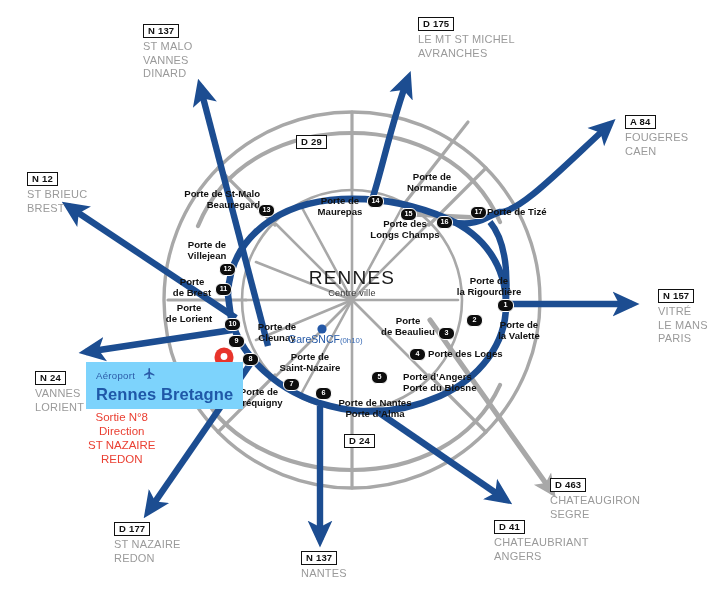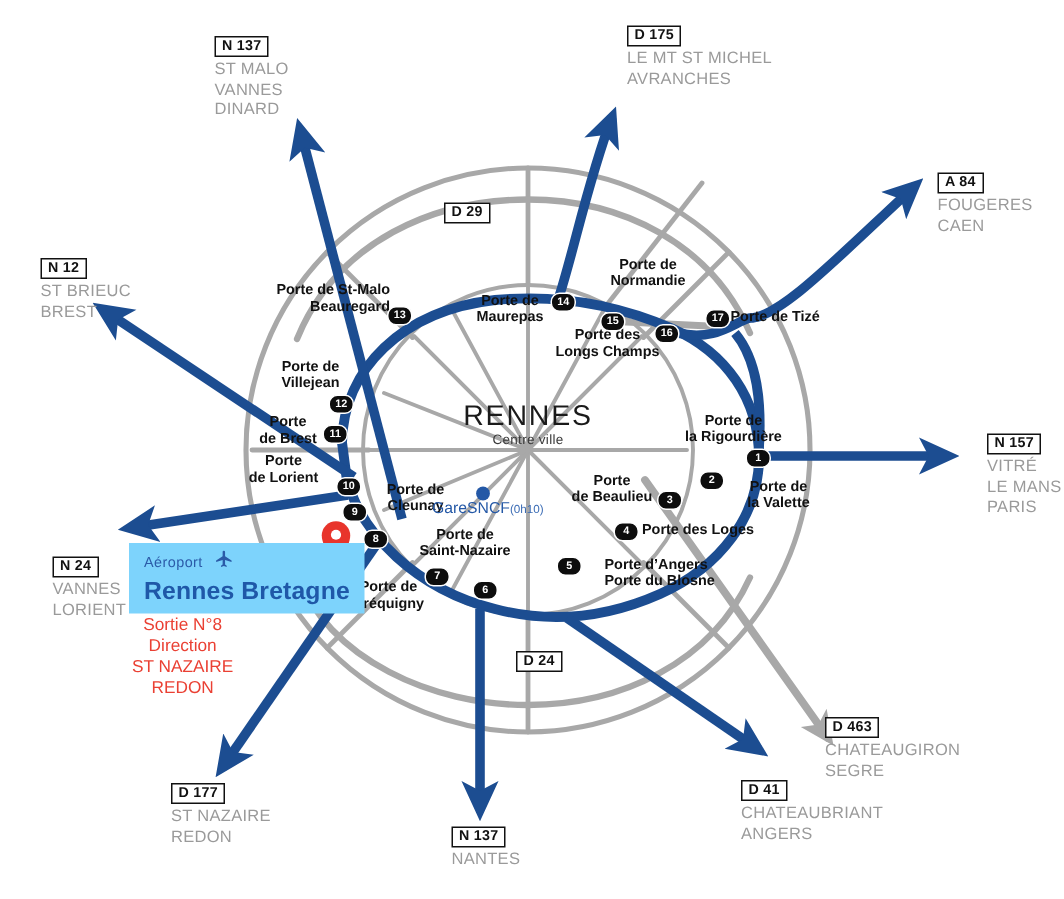--- a/index.html
+++ b/index.html
@@ -339,20 +339,24 @@
     <div>Porte de</div>
       <div>Saint-Nazaire</div>
   </div>
   <div class="porte lft" style="left:392px;top:372px;margin-left:11px;">
     <div>Porte d’Angers</div>
       <div>Porte du Blosne</div>
   </div>
   <div class="porte ctr" style="left:221px;top:387px;width:76px;">
     <div>Porte de</div>
       <div>Bréquigny</div>
+  </div>
+  <div class="porte ctr" style="left:323px;top:398px;width:104px;">
+    <div>Porte de Nantes</div>
+      <div>Porte d’Alma</div>
   </div>
 
   <div class="exitnum" style="left:497px;top:299px;">1</div>
   <div class="exitnum" style="left:466px;top:314px;">2</div>
   <div class="exitnum" style="left:438px;top:327px;">3</div>
   <div class="exitnum" style="left:409px;top:348px;">4</div>
   <div class="exitnum" style="left:371px;top:371px;">5</div>
   <div class="exitnum" style="left:315px;top:387px;">6</div>
   <div class="exitnum" style="left:283px;top:378px;">7</div>
   <div class="exitnum" style="left:242px;top:353px;">8</div>

